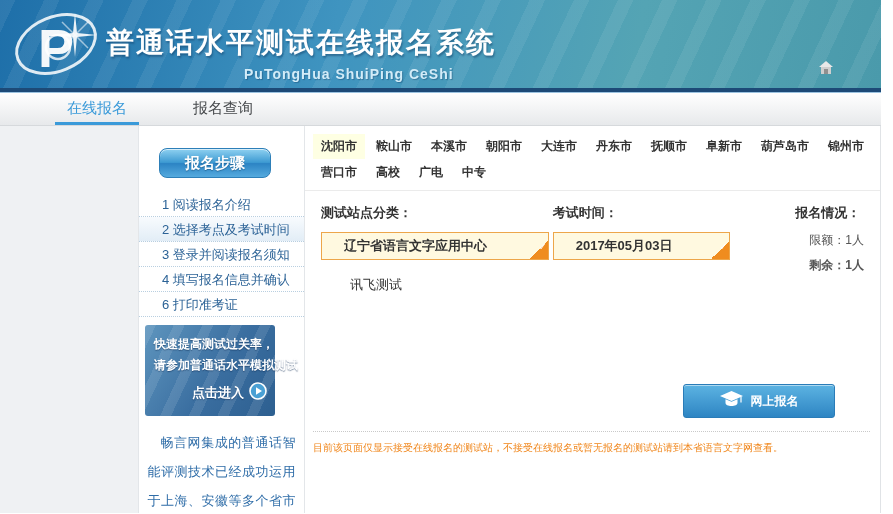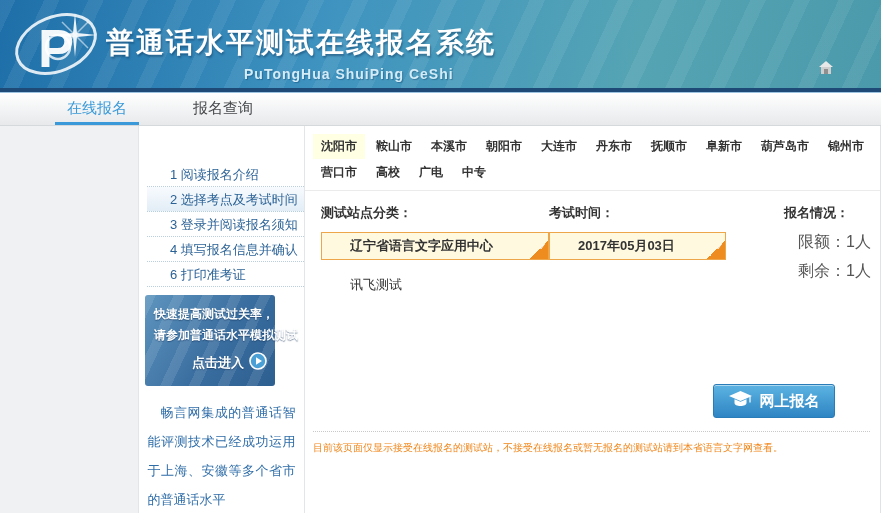--- a/index.html
+++ b/index.html
@@ -46,21 +46,21 @@
   .main { flex:1; background:#ffffff; border-right:1px solid #e0e3e6; overflow:hidden; }
 
   
   .steps-btn {
     width:112px; height:30px; margin-left:20px; border-radius:8px;
     background:linear-gradient(180deg,#8fd1f1 0%,#3d9ad2 48%,#2c84c4 52%,#55aade 100%);
     border:1px solid #2d7fb8; box-shadow:inset 0 1px 0 rgba(255,255,255,0.65);
     color:#ffffff; font-size:15px; font-weight:bold; text-align:center; line-height:28px;
     text-shadow:0 1px 1px rgba(20,70,110,0.5); cursor:pointer;
   }
-  .steps { margin-top:14px;margin-left:8px; }
+  .steps { margin-top:14px; }
   .step {
     height:25px; line-height:25px; padding-left:23px; font-size:13px;
     color:#2b6296; border-bottom:1px dotted #b9cfe0; white-space:nowrap;
   }
   .step.active { background:linear-gradient(180deg,#f8fbfe 0%,#e2edf6 100%); }
 
   .promo {
     width:130px; height:91px; margin:8px 0 0 6px; border-radius:3px; padding:9px 8px 7px 9px;
     background:
       repeating-linear-gradient(115deg, rgba(255,255,255,0.10) 0 10px, rgba(255,255,255,0) 10px 26px),
@@ -87,42 +87,42 @@
 
   
   .form { display:flex; padding:13px 16px 0 16px; }
   .fcol1 { width:246px; }
   .fcol2 { width:196px; }
   .fcol3 { flex:1; padding-left:58px; }
   .flabel { font-size:13px; font-weight:bold; color:#333333; }
   .fbox {
     position:relative; margin-top:10px; height:28px; line-height:26px;
     background:#fff9e0; border:1px solid #eda64a; font-size:13px; font-weight:bold;
-    color:#333333; padding-left:28px; cursor:pointer;
+    color:#333333; padding-left:22px; cursor:pointer;
   }
   .fbox.w1 { width:228px; }
   .fbox.w2 { width:177px; }
   .fbox .corner {
     position:absolute; right:0; bottom:0; width:18px; height:18px;
     background:linear-gradient(315deg,#ef8c1f 50%, rgba(0,0,0,0) 50%);
   }
   .fbox .corner span {
     position:absolute; right:1px; bottom:-1px; color:#ffffff; font-size:10px; font-weight:bold;
   }
-  .quota-line { font-size:16px; color:#555555; margin-top:10px; padding-left:14px; white-space:nowrap; }
-  .quota-line.second { margin-top:8px; }
+  .quota-line { font-size:12px; color:#555555; margin-top:10px; padding-left:14px; white-space:nowrap; }
+  .quota-line.second { margin-top:8px;font-weight:bold; }
   .option2 { margin:16px 0 0 29px; font-size:13px; color:#333333; cursor:pointer; }
 
   
   .register-row { display:flex; justify-content:flex-end; padding-right:45px; margin-top:90px; }
   .register-btn {
-    width:122px; height:34px; border-radius:3px; border:1px solid #2a7cb8;
+    width:152px; height:34px; border-radius:3px; border:1px solid #2a7cb8;
     background:linear-gradient(#5cb3e2,#2e85c3);
     box-shadow:inset 0 1px 0 rgba(255,255,255,0.5);
-    color:#ffffff; font-size:15px; font-weight:bold;
+    color:#ffffff; font-size:12px; font-weight:bold;
     display:flex; align-items:center; justify-content:center; gap:8px; cursor:pointer;text-align:center;
   }
 
   .dotted-divider { border-top:1px dotted #c9c9c9; margin:13px 10px 0 8px; }
   .notice { padding:9px 16px 0 8px; font-size:10px; color:#f08519; }
 </style>
 </head>
 <body>
 
 <div class="page">
@@ -153,20 +153,21 @@
 
   <div class="nav">
     <div class="nav-tab active">在线报名</div>
     <div class="nav-tab">报名查询</div>
   </div>
 
   <div class="content">
     <div class="gutter"></div>
 
     <div class="sidebar">
+      <div class="steps-btn">报名步骤</div>
       <div class="steps">
         <div class="step">1 阅读报名介绍</div>
         <div class="step active">2 选择考点及考试时间</div>
         <div class="step">3 登录并阅读报名须知</div>
         <div class="step">4 填写报名信息并确认</div>
         <div class="step">6 打印准考证</div>
       </div>
 
       <div class="promo">
         <div class="promo-line">快速提高测试过关率，</div>

